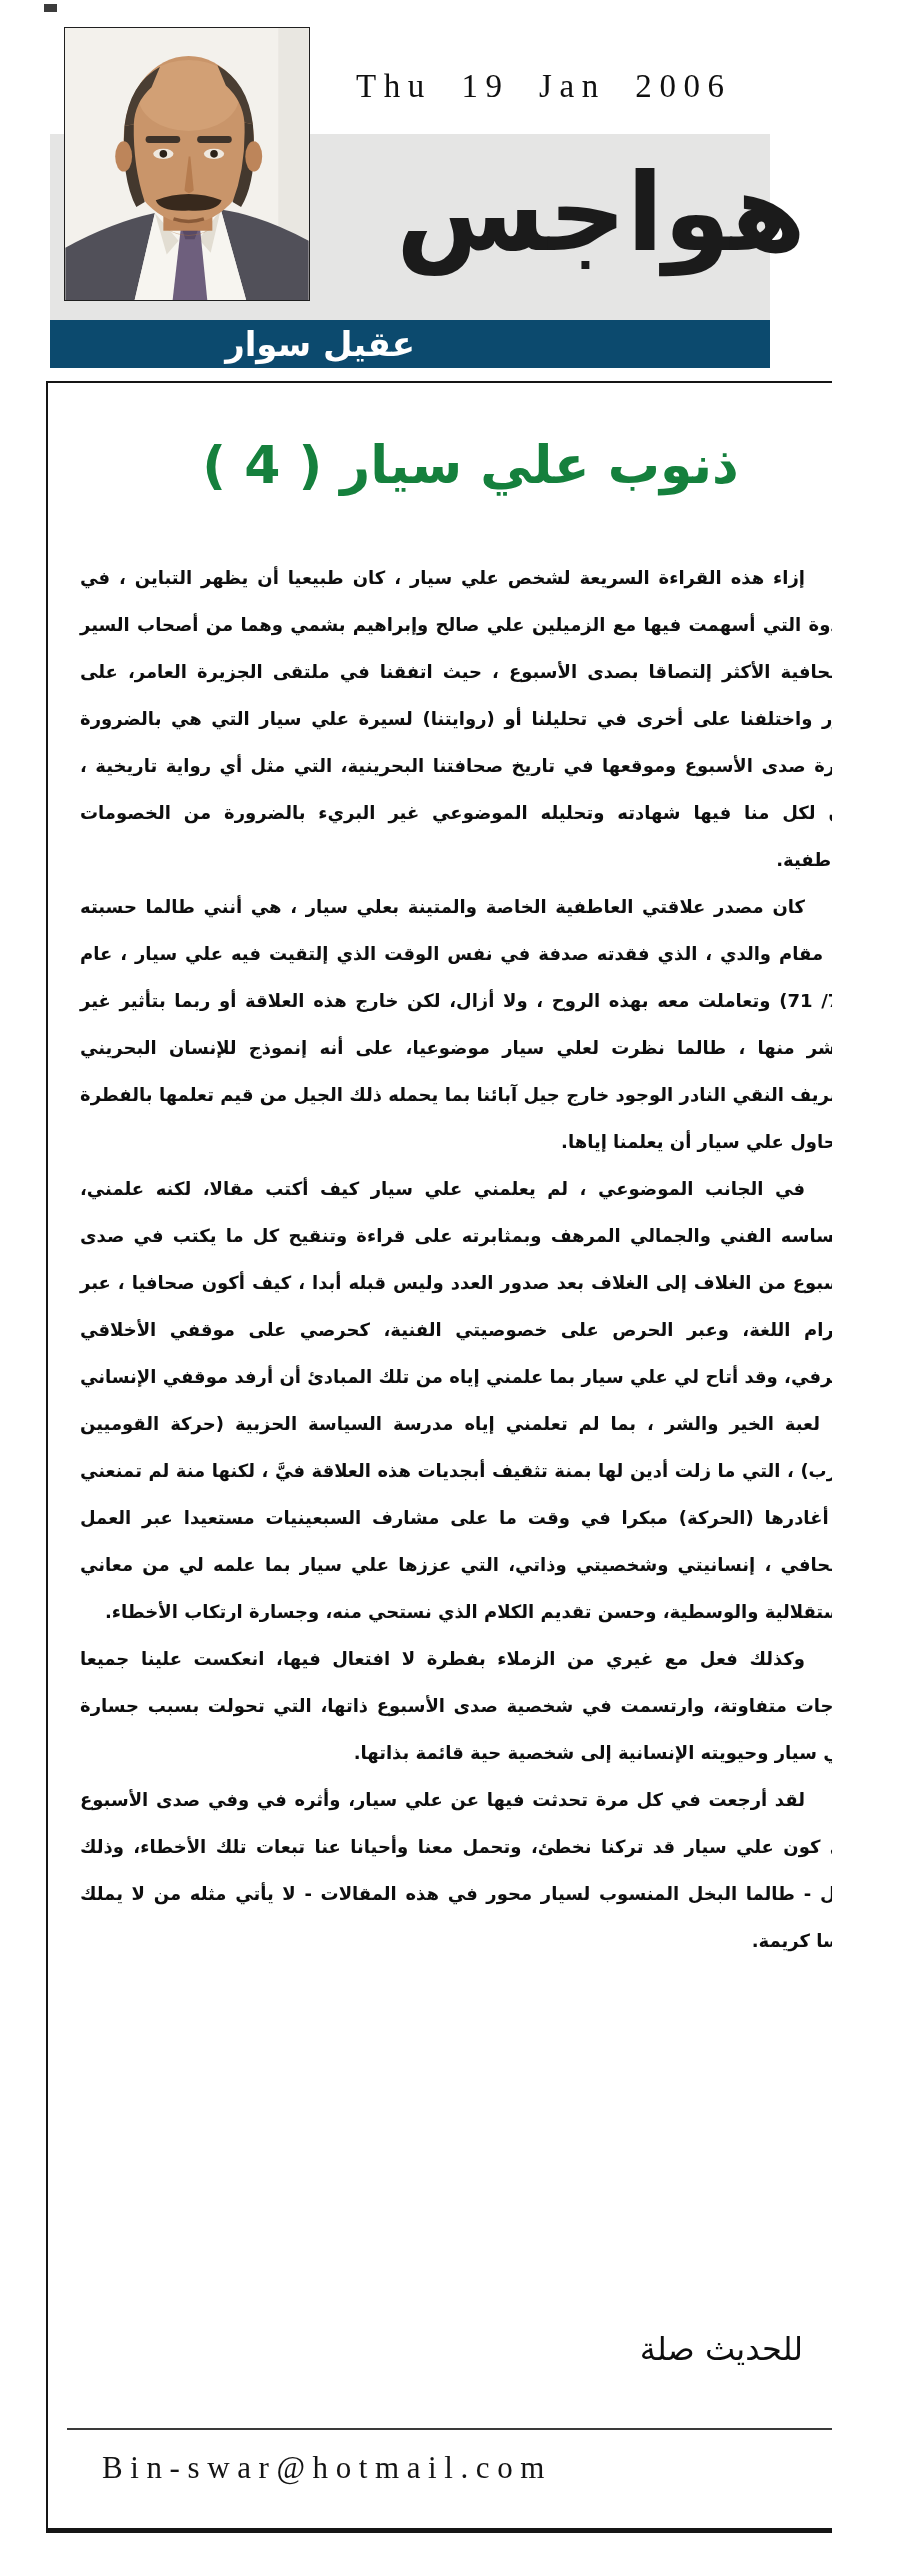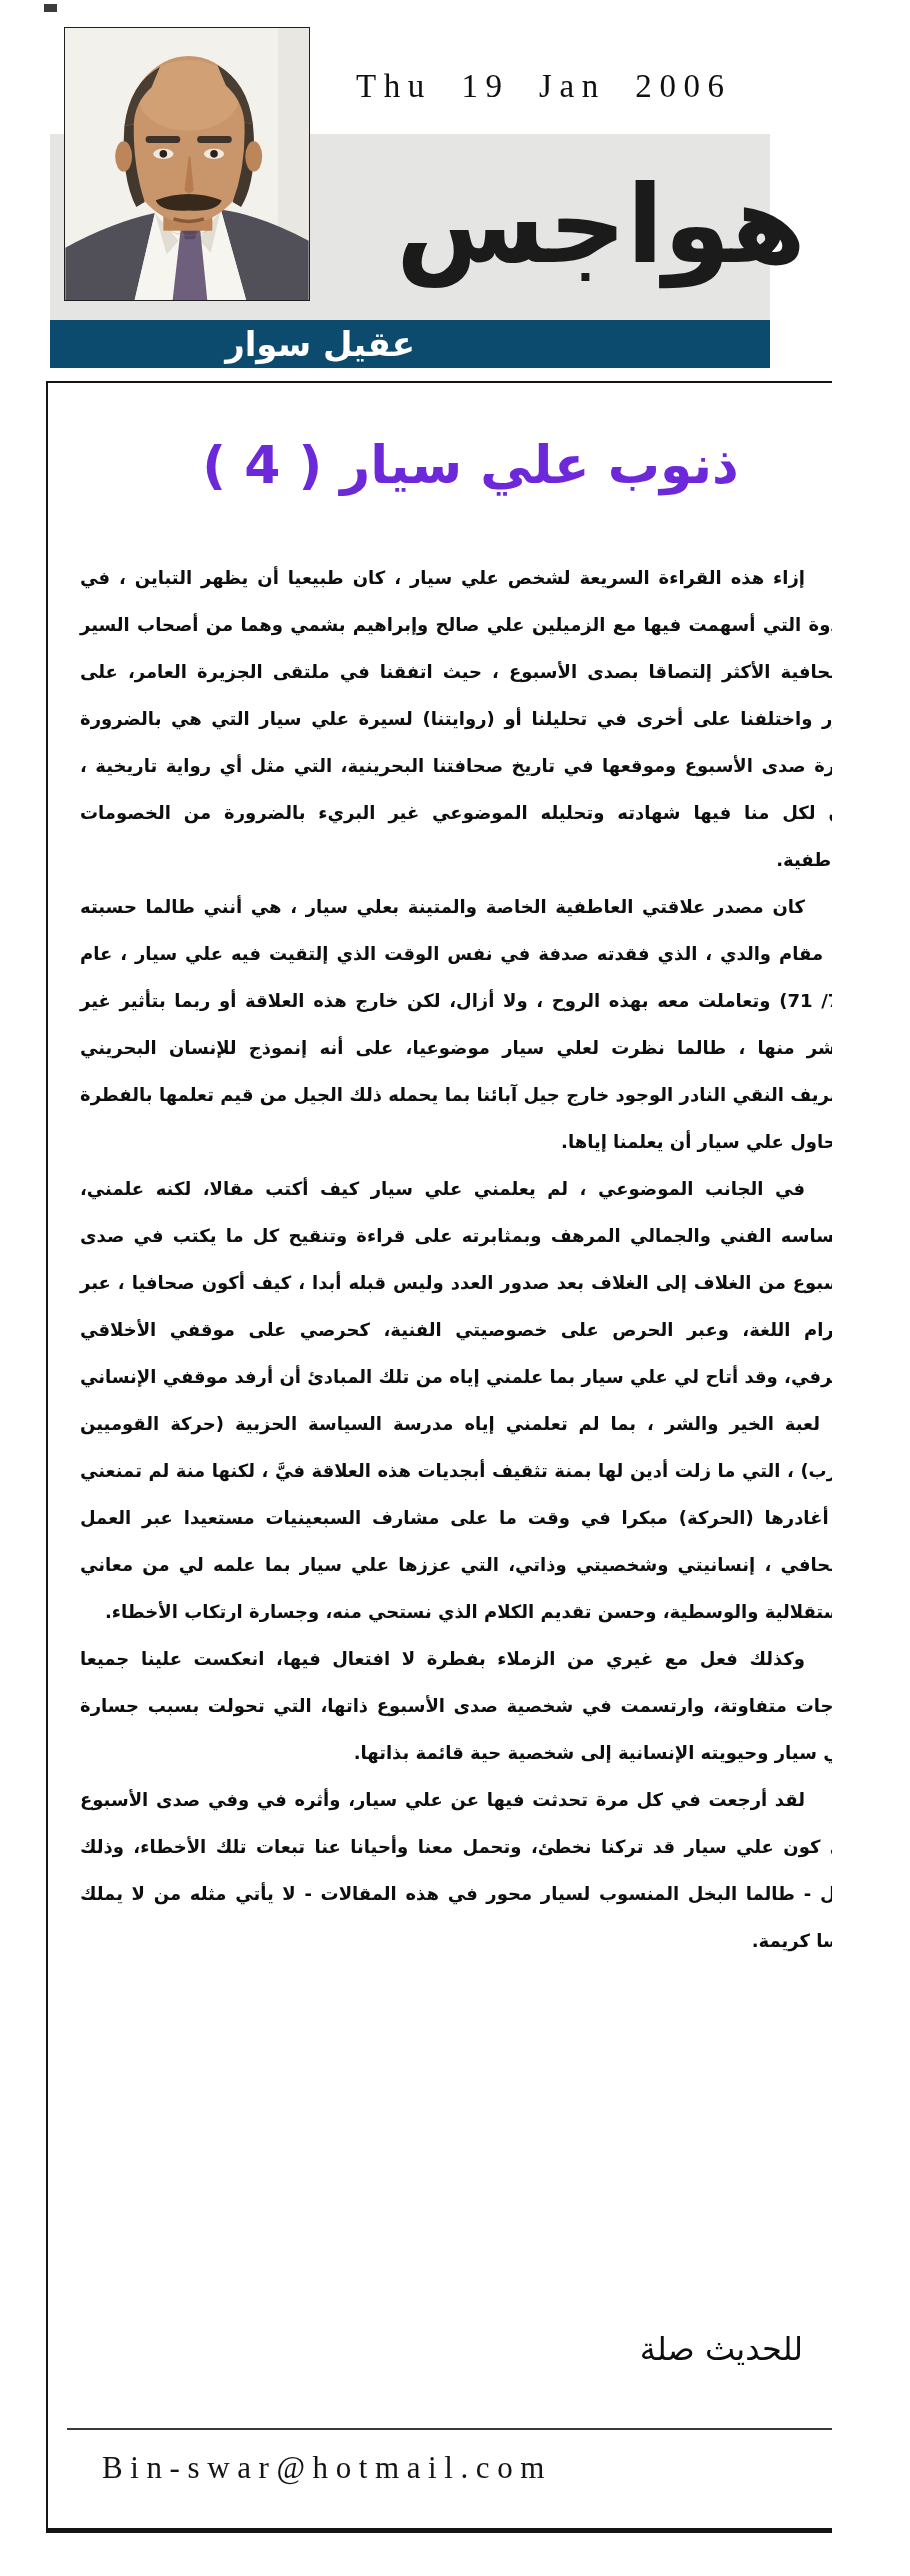--- a/index.html
+++ b/index.html
@@ -10,40 +10,40 @@
   .artifact { position:absolute; left:44px; top:4.2px; width:12.7px; height:7.6px; background:#3c3c3c; }
 
   .date {
     position:absolute; left:356px; top:68px; white-space:nowrap;
     font-family:"Liberation Serif", serif; font-size:33px; letter-spacing:7.6px; word-spacing:13.6px;
     color:#101010;
   }
   .gray-band { position:absolute; left:50px; top:134px; width:720px; height:186px; background:#e5e5e4; }
   .logo {
     position:absolute; right:26px; top:151px; white-space:nowrap;
-    font-size:108px; line-height:1.15; font-weight:bold; color:#1b1b1b; direction:rtl;margin-top:12px;
+    font-size:108px; line-height:1.15; font-weight:bold; color:#1b1b1b; direction:rtl;
   }
   .author-bar { position:absolute; left:50px; top:320px; width:720px; height:48px; background:#0c4a6e; }
   .author-name {
     position:absolute; top:50%; left:37.5%; transform:translate(-50%,-50%);
     color:#ffffff; font-size:34px; font-weight:bold; white-space:nowrap; direction:rtl;
   }
   .photo {
     position:absolute; left:64px; top:27px; width:246px; height:274px;
     border:1.7px solid #1f1f1f; box-sizing:border-box; background:#f3f1ec;
   }
   .photo svg { display:block; width:100%; height:100%; }
 
   .article-box {
     position:absolute; left:46px; top:381px; width:849px; height:2152px;
     border:2.5px solid #151515; border-bottom-width:5.1px; box-sizing:border-box; background:#ffffff;
   }
   .title {
     margin:47px 25.4px 54px; text-align:center; direction:rtl;
-    font-size:52px; line-height:1.35; font-weight:bold; color:#6d28d9;
+    font-size:52px; line-height:1.35; font-weight:bold; color:#15803d;
   }
   .body {
     direction:rtl; text-align:justify; padding:0 32px; height:1772px; overflow:hidden;
     font-size:18px; line-height:47px; color:#0e0e0e;font-weight:bold;
   }
   .body p { margin:0; text-indent:56px; }
   .signoff {
     direction:rtl; text-align:right; padding:0 90px 0 0;
     font-size:32px; line-height:47px; color:#0e0e0e;
   }

